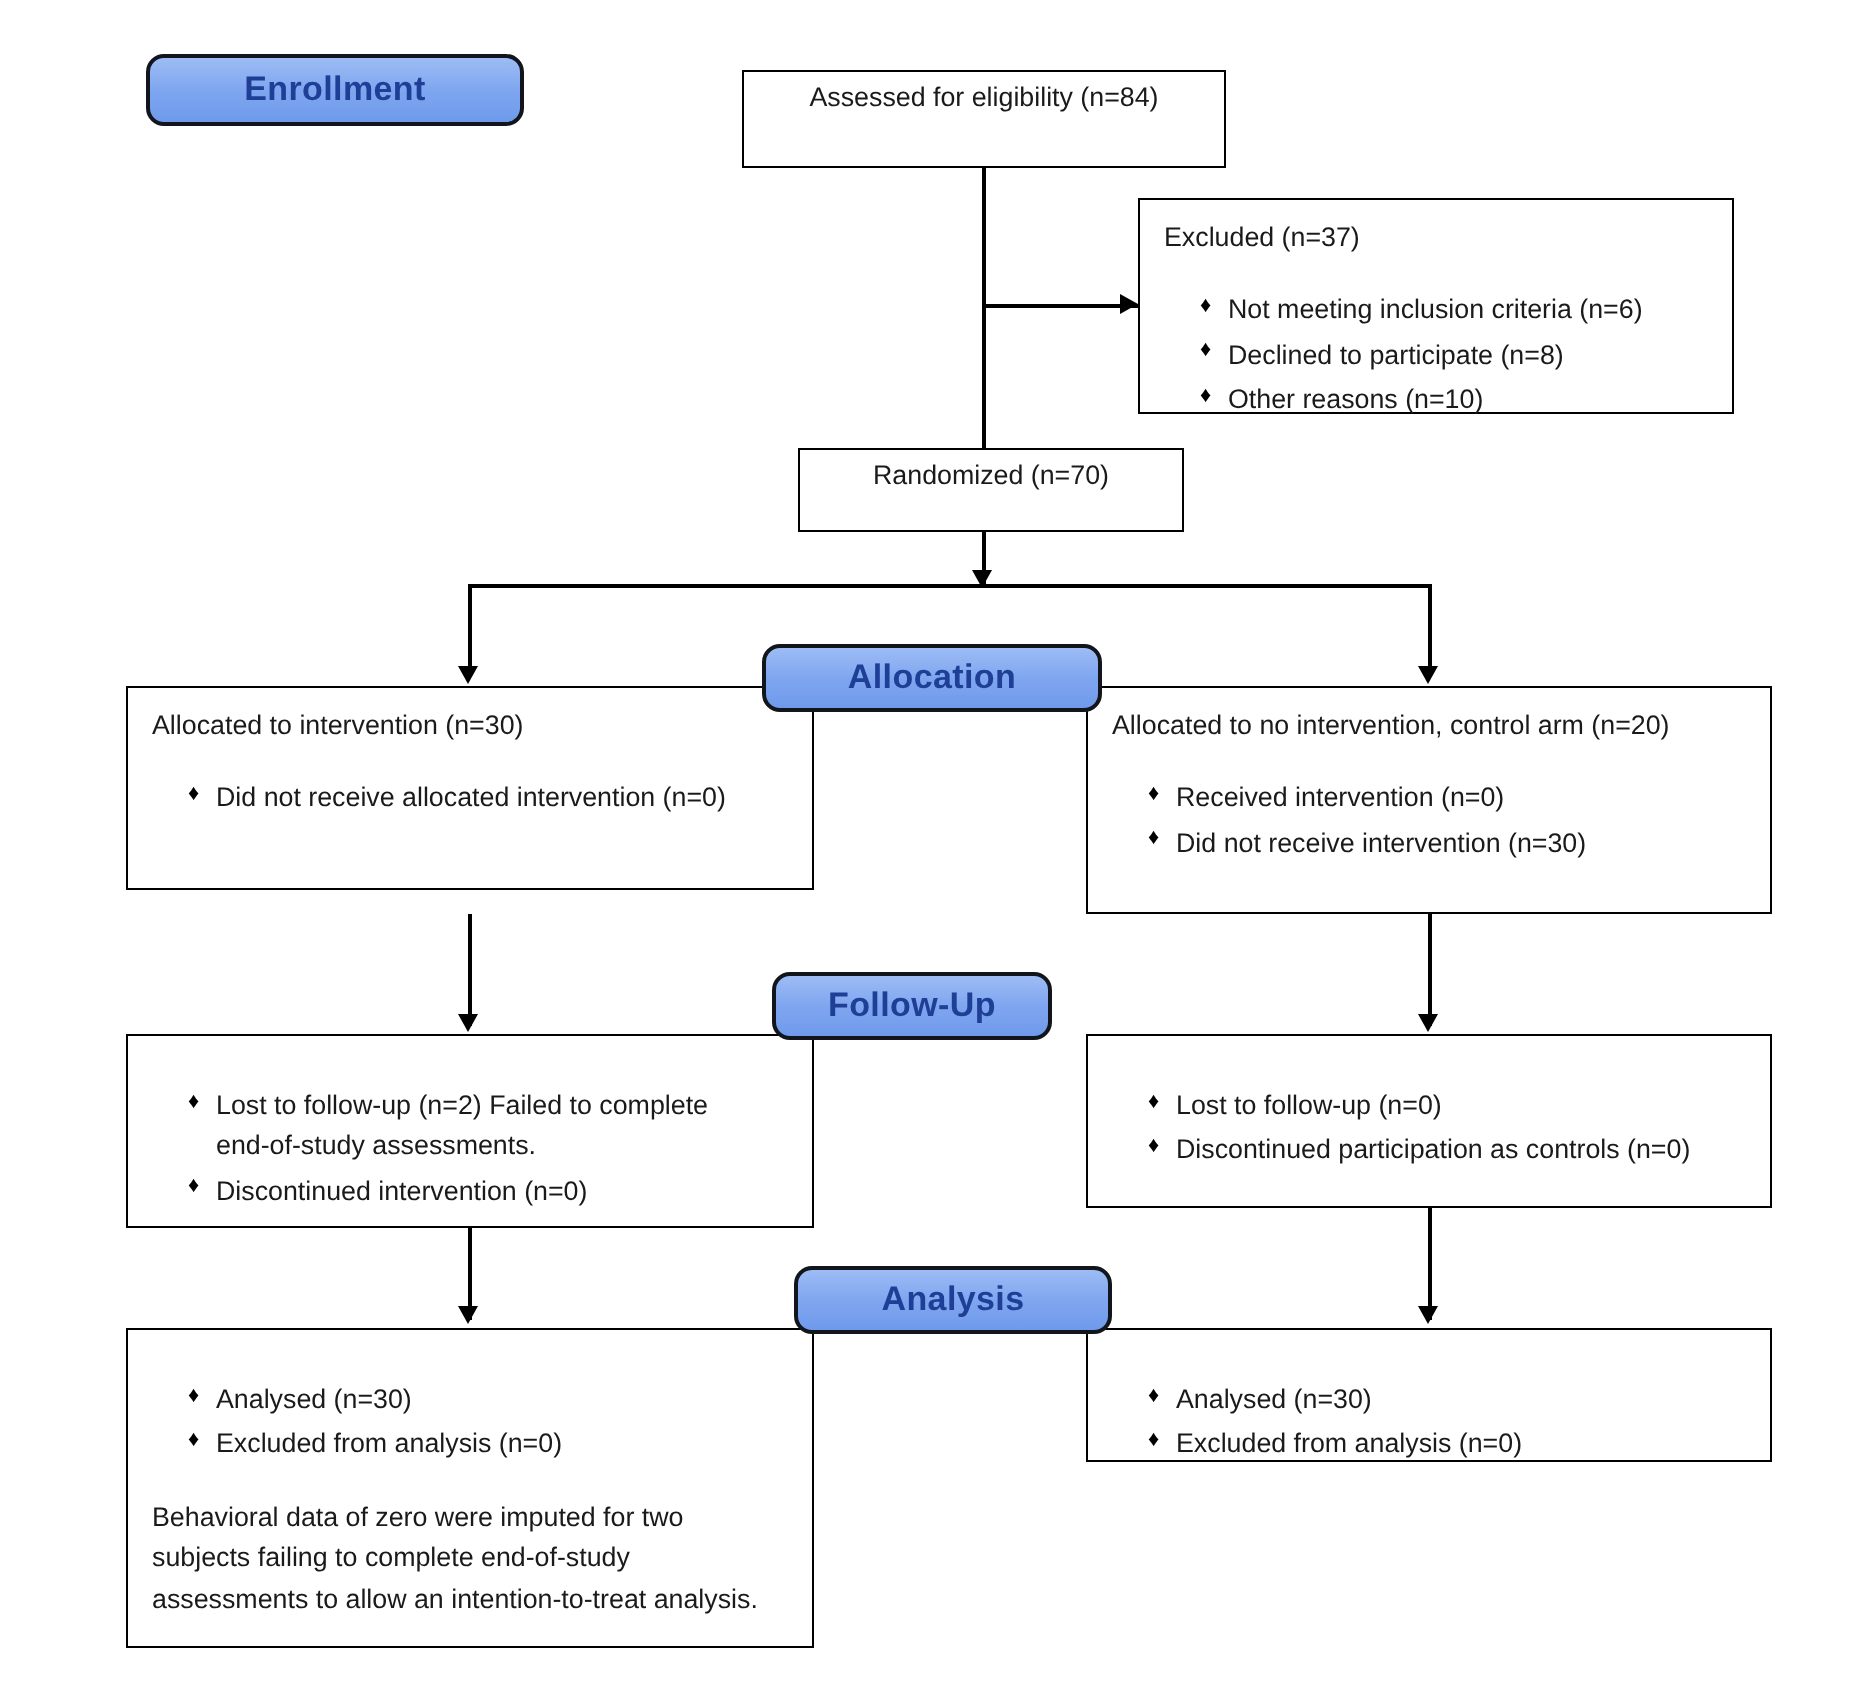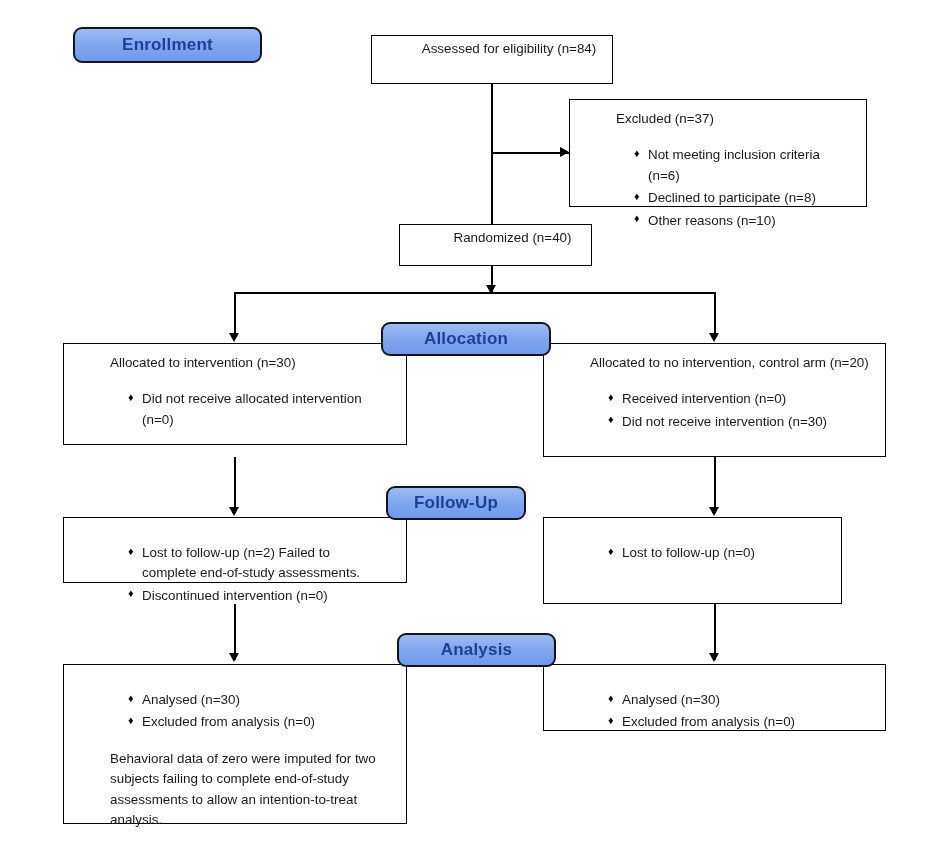--- a/index.html
+++ b/index.html
@@ -35,21 +35,20 @@
     justify-content: center;
     z-index: 6;
   }
   
   .node-box {
     position: absolute;
     box-sizing: border-box;
     background: #ffffff;
     border: 1.6px solid #000000;
     z-index: 4;
-    padding-left: 34px;
   }
   .node-inner {
     padding: 9px 12px 6px 12px;
     font-size: 13.4px;
     color: #1a1a1a;
     line-height: 1.52;
   }
   .plain-line {
     white-space: nowrap;
   }
@@ -131,21 +130,21 @@
       <ul class="bullets">
         <li>Not meeting inclusion criteria (n=6)</li>
         <li>Declined to participate (n=8)</li>
         <li>Other reasons (n=10)</li>
       </ul>
     </div>
   </div>
 
   <div class="node-box" style="left:399px; top:224px; width:193px; height:42px;">
     <div class="node-inner center-line">
-      <div class="plain-line">Randomized (n=40)</div>
+      <div class="plain-line">Randomized (n=70)</div>
     </div>
   </div>
 
   <div class="line-v" style="left:491px; top:266px; height:26px;"></div>
   <div class="arrow-down" style="left:486px; top:285px;"></div>
   <div class="line-h" style="left:234px; top:292px; width:481px;"></div>
   <div class="line-v" style="left:234px; top:292px; height:45px;"></div>
   <div class="arrow-down" style="left:229px; top:333px;"></div>
   <div class="line-v" style="left:714px; top:292px; height:45px;"></div>
   <div class="arrow-down" style="left:709px; top:333px;"></div>
@@ -175,33 +174,34 @@
 
   <div class="line-v" style="left:234px; top:457px; height:56px;"></div>
   <div class="arrow-down" style="left:229px; top:507px;"></div>
   <div class="line-v" style="left:714px; top:457px; height:56px;"></div>
   <div class="arrow-down" style="left:709px; top:507px;"></div>
 
   <div class="stage-pill" style="left:386px; top:486px; width:140px; height:34px;">
     <span>Follow-Up</span>
   </div>
 
-  <div class="node-box" style="left:63px; top:517px; width:344px; height:66px;">
+  <div class="node-box" style="left:63px; top:517px; width:344px; height:97px;">
     <div class="node-inner">
       <ul class="bullets">
         <li>Lost to follow-up (n=2) Failed to complete end-of-study assessments.</li>
         <li>Discontinued intervention (n=0)</li>
       </ul>
     </div>
   </div>
 
-  <div class="node-box" style="left:543px; top:517px; width:299px; height:87px;">
+  <div class="node-box" style="left:543px; top:517px; width:343px; height:87px;">
     <div class="node-inner">
       <ul class="bullets">
         <li>Lost to follow-up (n=0)</li>
+        <li>Discontinued participation as controls (n=0)</li>
       </ul>
     </div>
   </div>
 
   <div class="line-v" style="left:234px; top:604px; height:56px;"></div>
   <div class="arrow-down" style="left:229px; top:653px;"></div>
   <div class="line-v" style="left:714px; top:604px; height:56px;"></div>
   <div class="arrow-down" style="left:709px; top:653px;"></div>
 
   <div class="stage-pill" style="left:397px; top:633px; width:159px; height:34px;">

